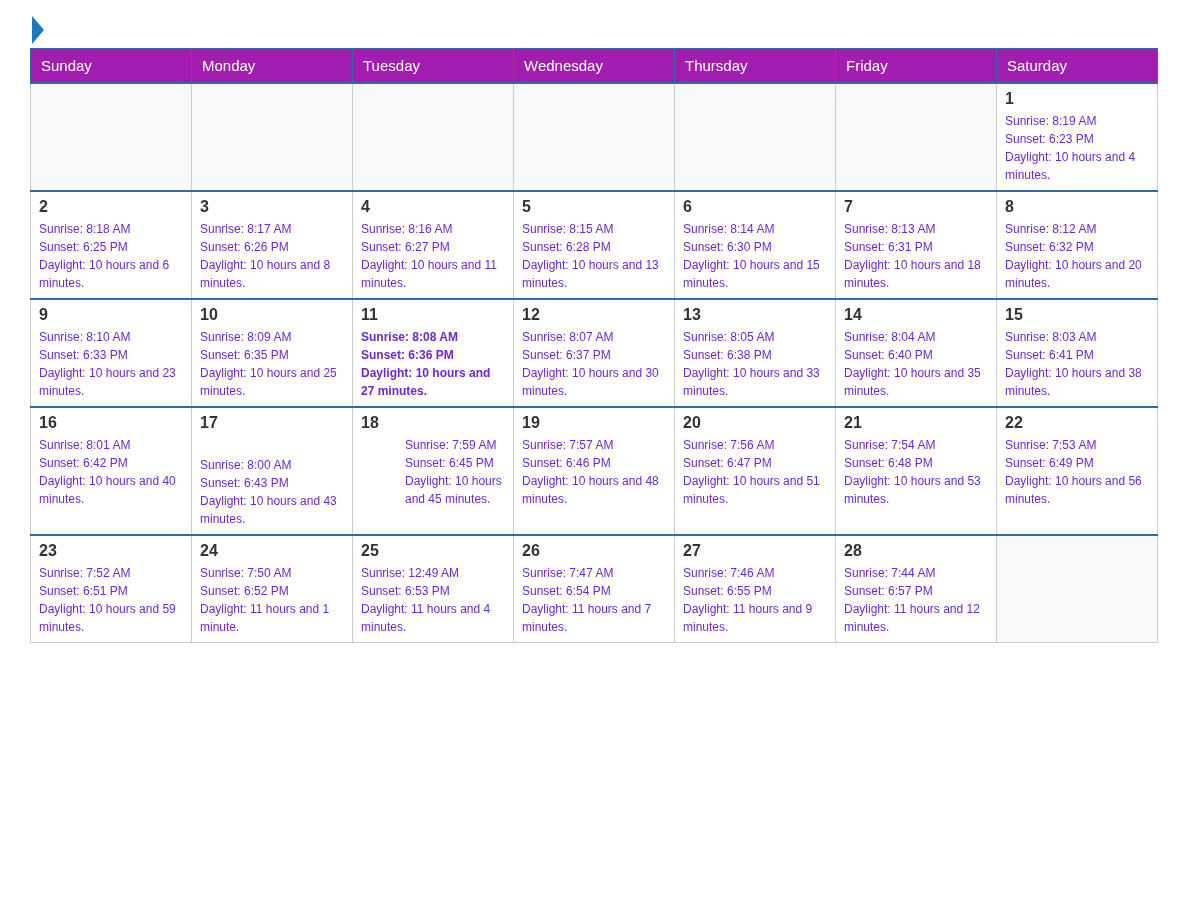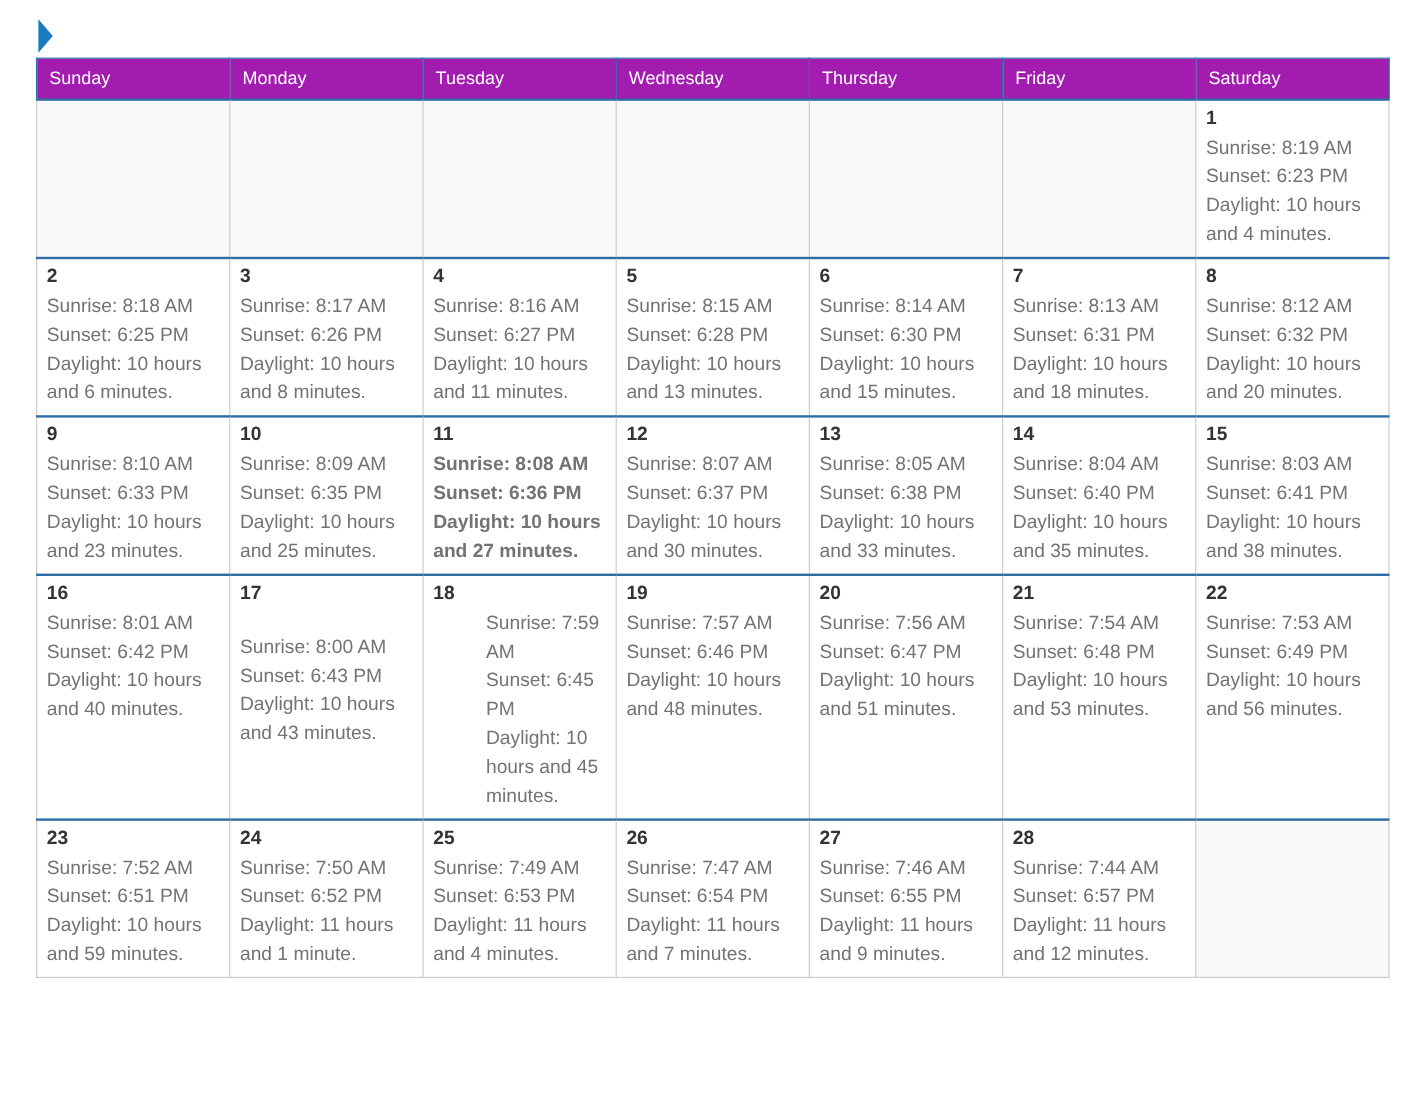--- a/index.html
+++ b/index.html
@@ -78,23 +78,23 @@
     .calendar tbody tr td {
       border-top: 2px solid #2e6da4;
     }
     .day-number {
       font-size: 16px;
       font-weight: bold;
       margin-bottom: 4px;
       display: block;
     }
     .day-info {
-      font-size: 16px;
+      font-size: 12px;
       line-height: 1.5;
-      color: #737373;
+      color: #6d28d9;
     }
     .empty-cell {
       background: #f9f9f9;
     }
     .logo-container {
       display: flex;
       flex-direction: column;
     }
     .logo-line1 {
       display: flex;
@@ -291,21 +291,21 @@
 Daylight: 10 hours and 59 minutes.</div>
         </td>
         <td>
           <span class="day-number">24</span>
           <div class="day-info" style="white-space: pre-line;">Sunrise: 7:50 AM
 Sunset: 6:52 PM
 Daylight: 11 hours and 1 minute.</div>
         </td>
         <td>
           <span class="day-number">25</span>
-          <div class="day-info" style="white-space: pre-line;">Sunrise: 7:49 AM
+          <div class="day-info" style="white-space: pre-line;">Sunrise: 12:49 AM
 Sunset: 6:53 PM
 Daylight: 11 hours and 4 minutes.</div>
         </td>
         <td>
           <span class="day-number">26</span>
           <div class="day-info" style="white-space: pre-line;">Sunrise: 7:47 AM
 Sunset: 6:54 PM
 Daylight: 11 hours and 7 minutes.</div>
         </td>
         <td>

